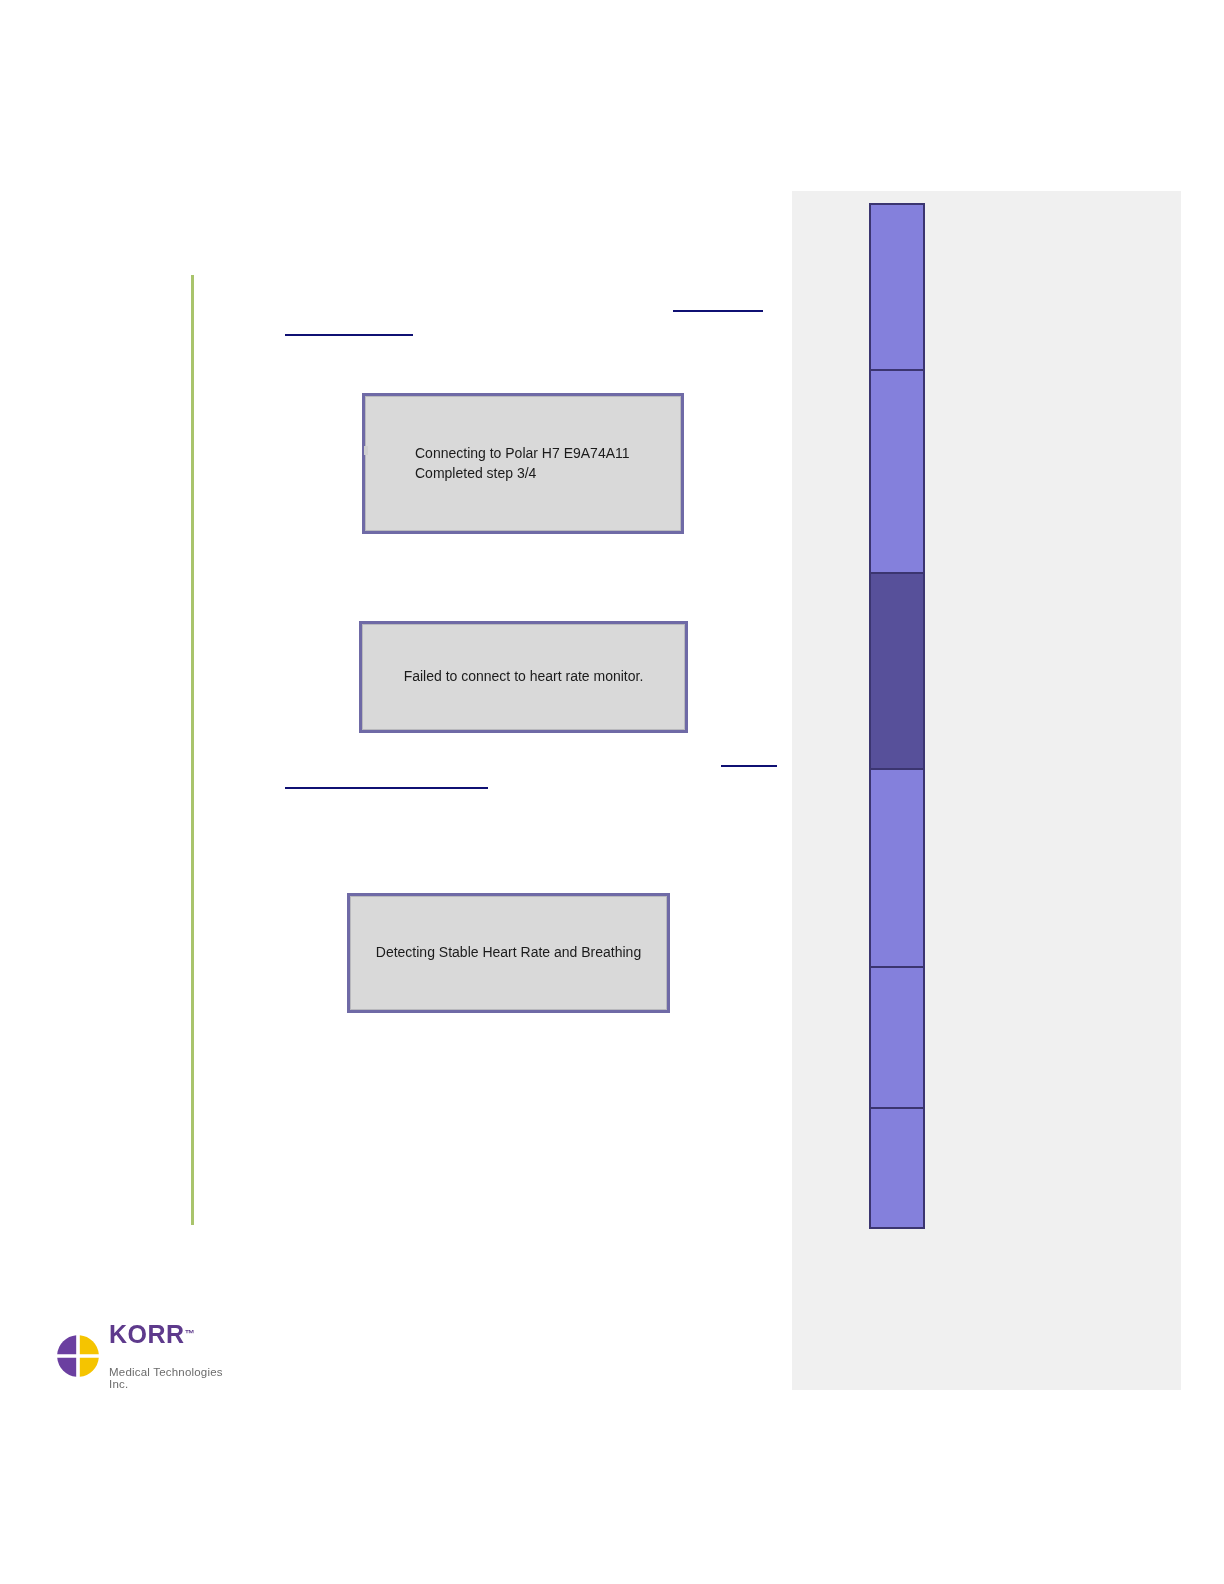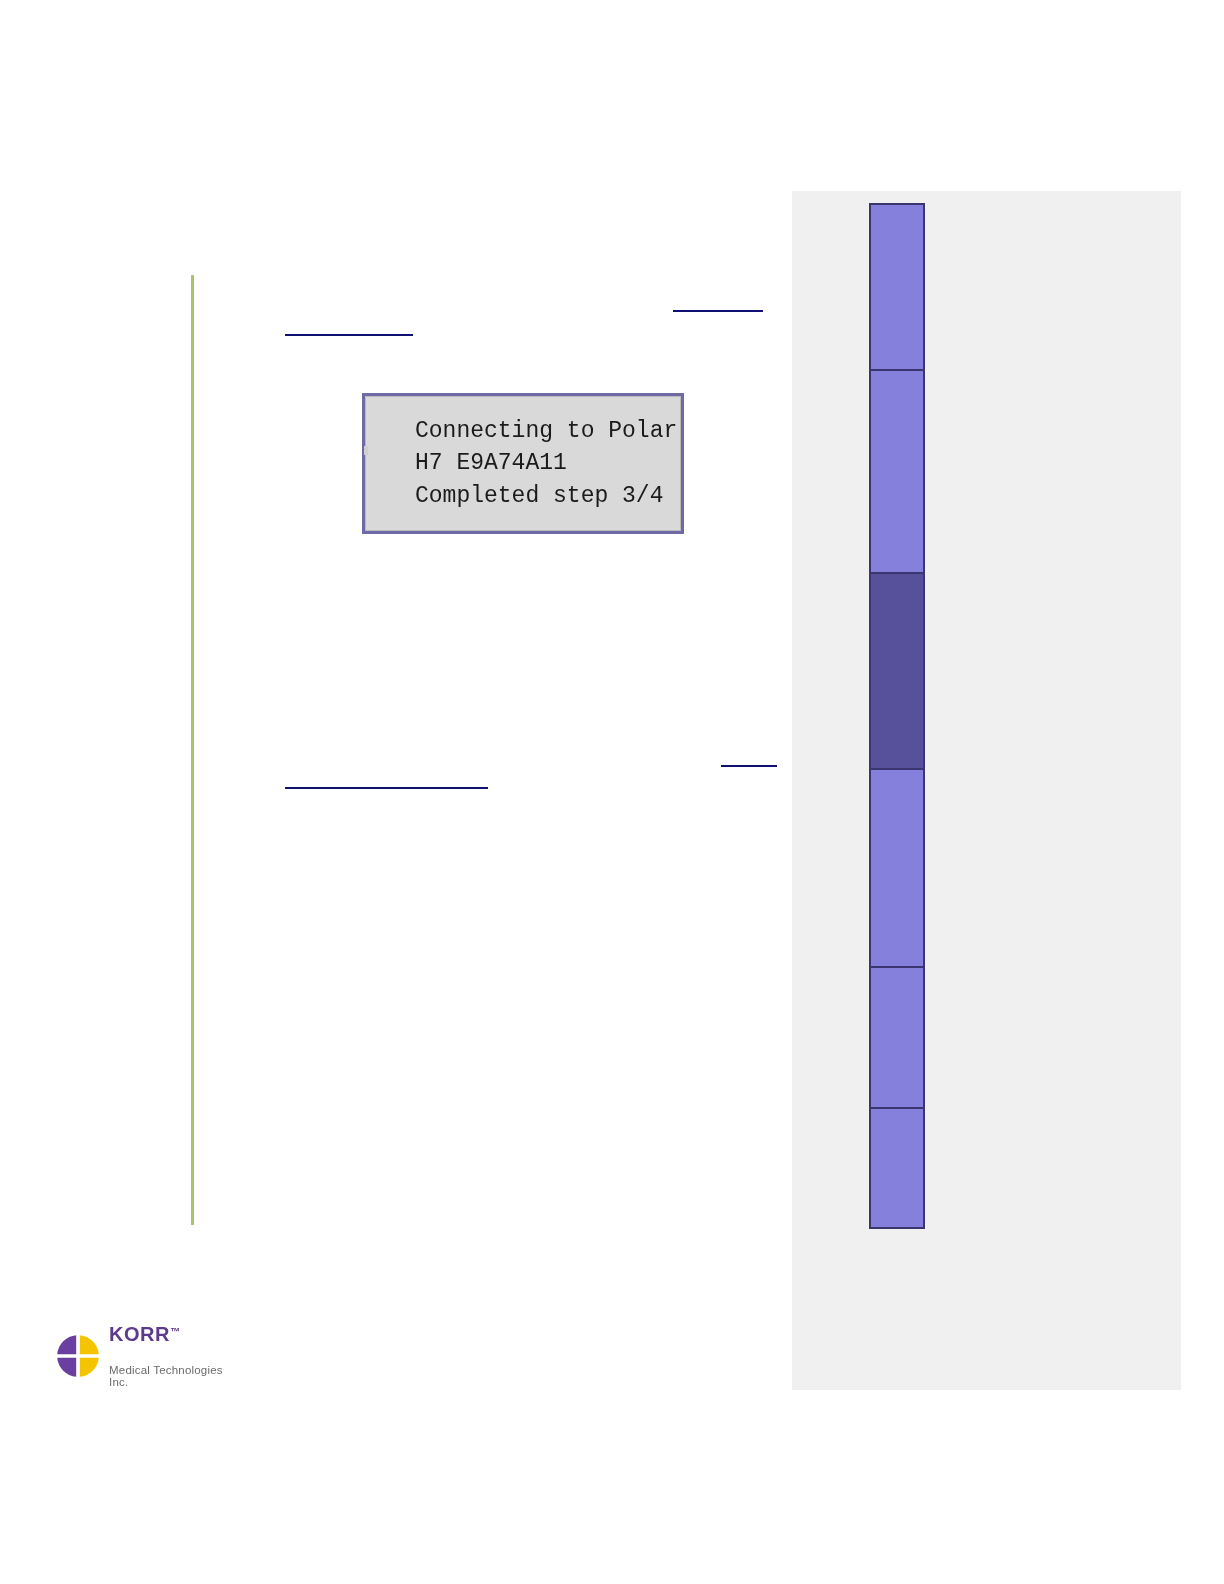--- a/index.html
+++ b/index.html
@@ -98,22 +98,22 @@
     width: 100%;
     height: 100%;
     border: 1px solid #b9b9bd;
     display: flex;
     flex-direction: column;
     justify-content: center;
     padding: 0 0 0 0;
   }
   .dialog .dlg-text {
     color: #1b1b1b;
-    font-family: Liberation Mono, monospace;
-    font-size: 23px;
+    font-family: Liberation Sans, sans-serif;
+    font-size: 14px;
     line-height: 1.42;
     white-space: pre-line;
   }
 
   #dialog-connecting {
     left: 362px;
     top: 393px;
     width: 322px;
     height: 141px;
   }
@@ -170,21 +170,21 @@
   }
   .logo-text {
     margin-left: 8px;
     display: flex;
     flex-direction: column;
     justify-content: center;
   }
   .logo-word {
     font-family: "Liberation Sans", sans-serif;
     font-weight: bold;
-    font-size: 20px;
+    font-size: 25px;
     letter-spacing: 0.5px;
     color: #5e3a8c;
     line-height: 1;
     position: relative;
     display: inline-block;
   }
   .logo-tm {
     font-size: 10px;
     vertical-align: super;
     font-weight: bold;
@@ -232,21 +232,31 @@
   </div>
 
   <div class="dialog" id="dialog-connecting">
     <div class="dlg-inner">
       <div class="left-nub"></div>
       <div class="dlg-text">Connecting to Polar H7 E9A74A11
 Completed step 3/4</div>
     </div>
   </div>
 
-
+  <div class="dialog" id="dialog-failed">
+    <div class="dlg-inner">
+      <div class="dlg-text">Failed to connect to heart rate monitor.</div>
+    </div>
+  </div>
+
+  <div class="dialog" id="dialog-detecting">
+    <div class="dlg-inner">
+      <div class="dlg-text">Detecting Stable Heart Rate and Breathing</div>
+    </div>
+  </div>
 
   <div class="logo">
     <div class="logo-mark">
       <svg viewBox="0 0 46 46" width="46" height="46" aria-hidden="true">
 
         <path d="M21.2 2.2 A21 21 0 0 0 2.2 21.2 L21.2 21.2 Z" fill="#6b3fa0"></path>
         <path d="M24.8 2.2 A21 21 0 0 1 43.8 21.2 L24.8 21.2 Z" fill="#f5c400"></path>
         <path d="M2.2 24.8 A21 21 0 0 0 21.2 43.8 L21.2 24.8 Z" fill="#6b3fa0"></path>
         <path d="M43.8 24.8 A21 21 0 0 1 24.8 43.8 L24.8 24.8 Z" fill="#f5c400"></path>
       </svg>

